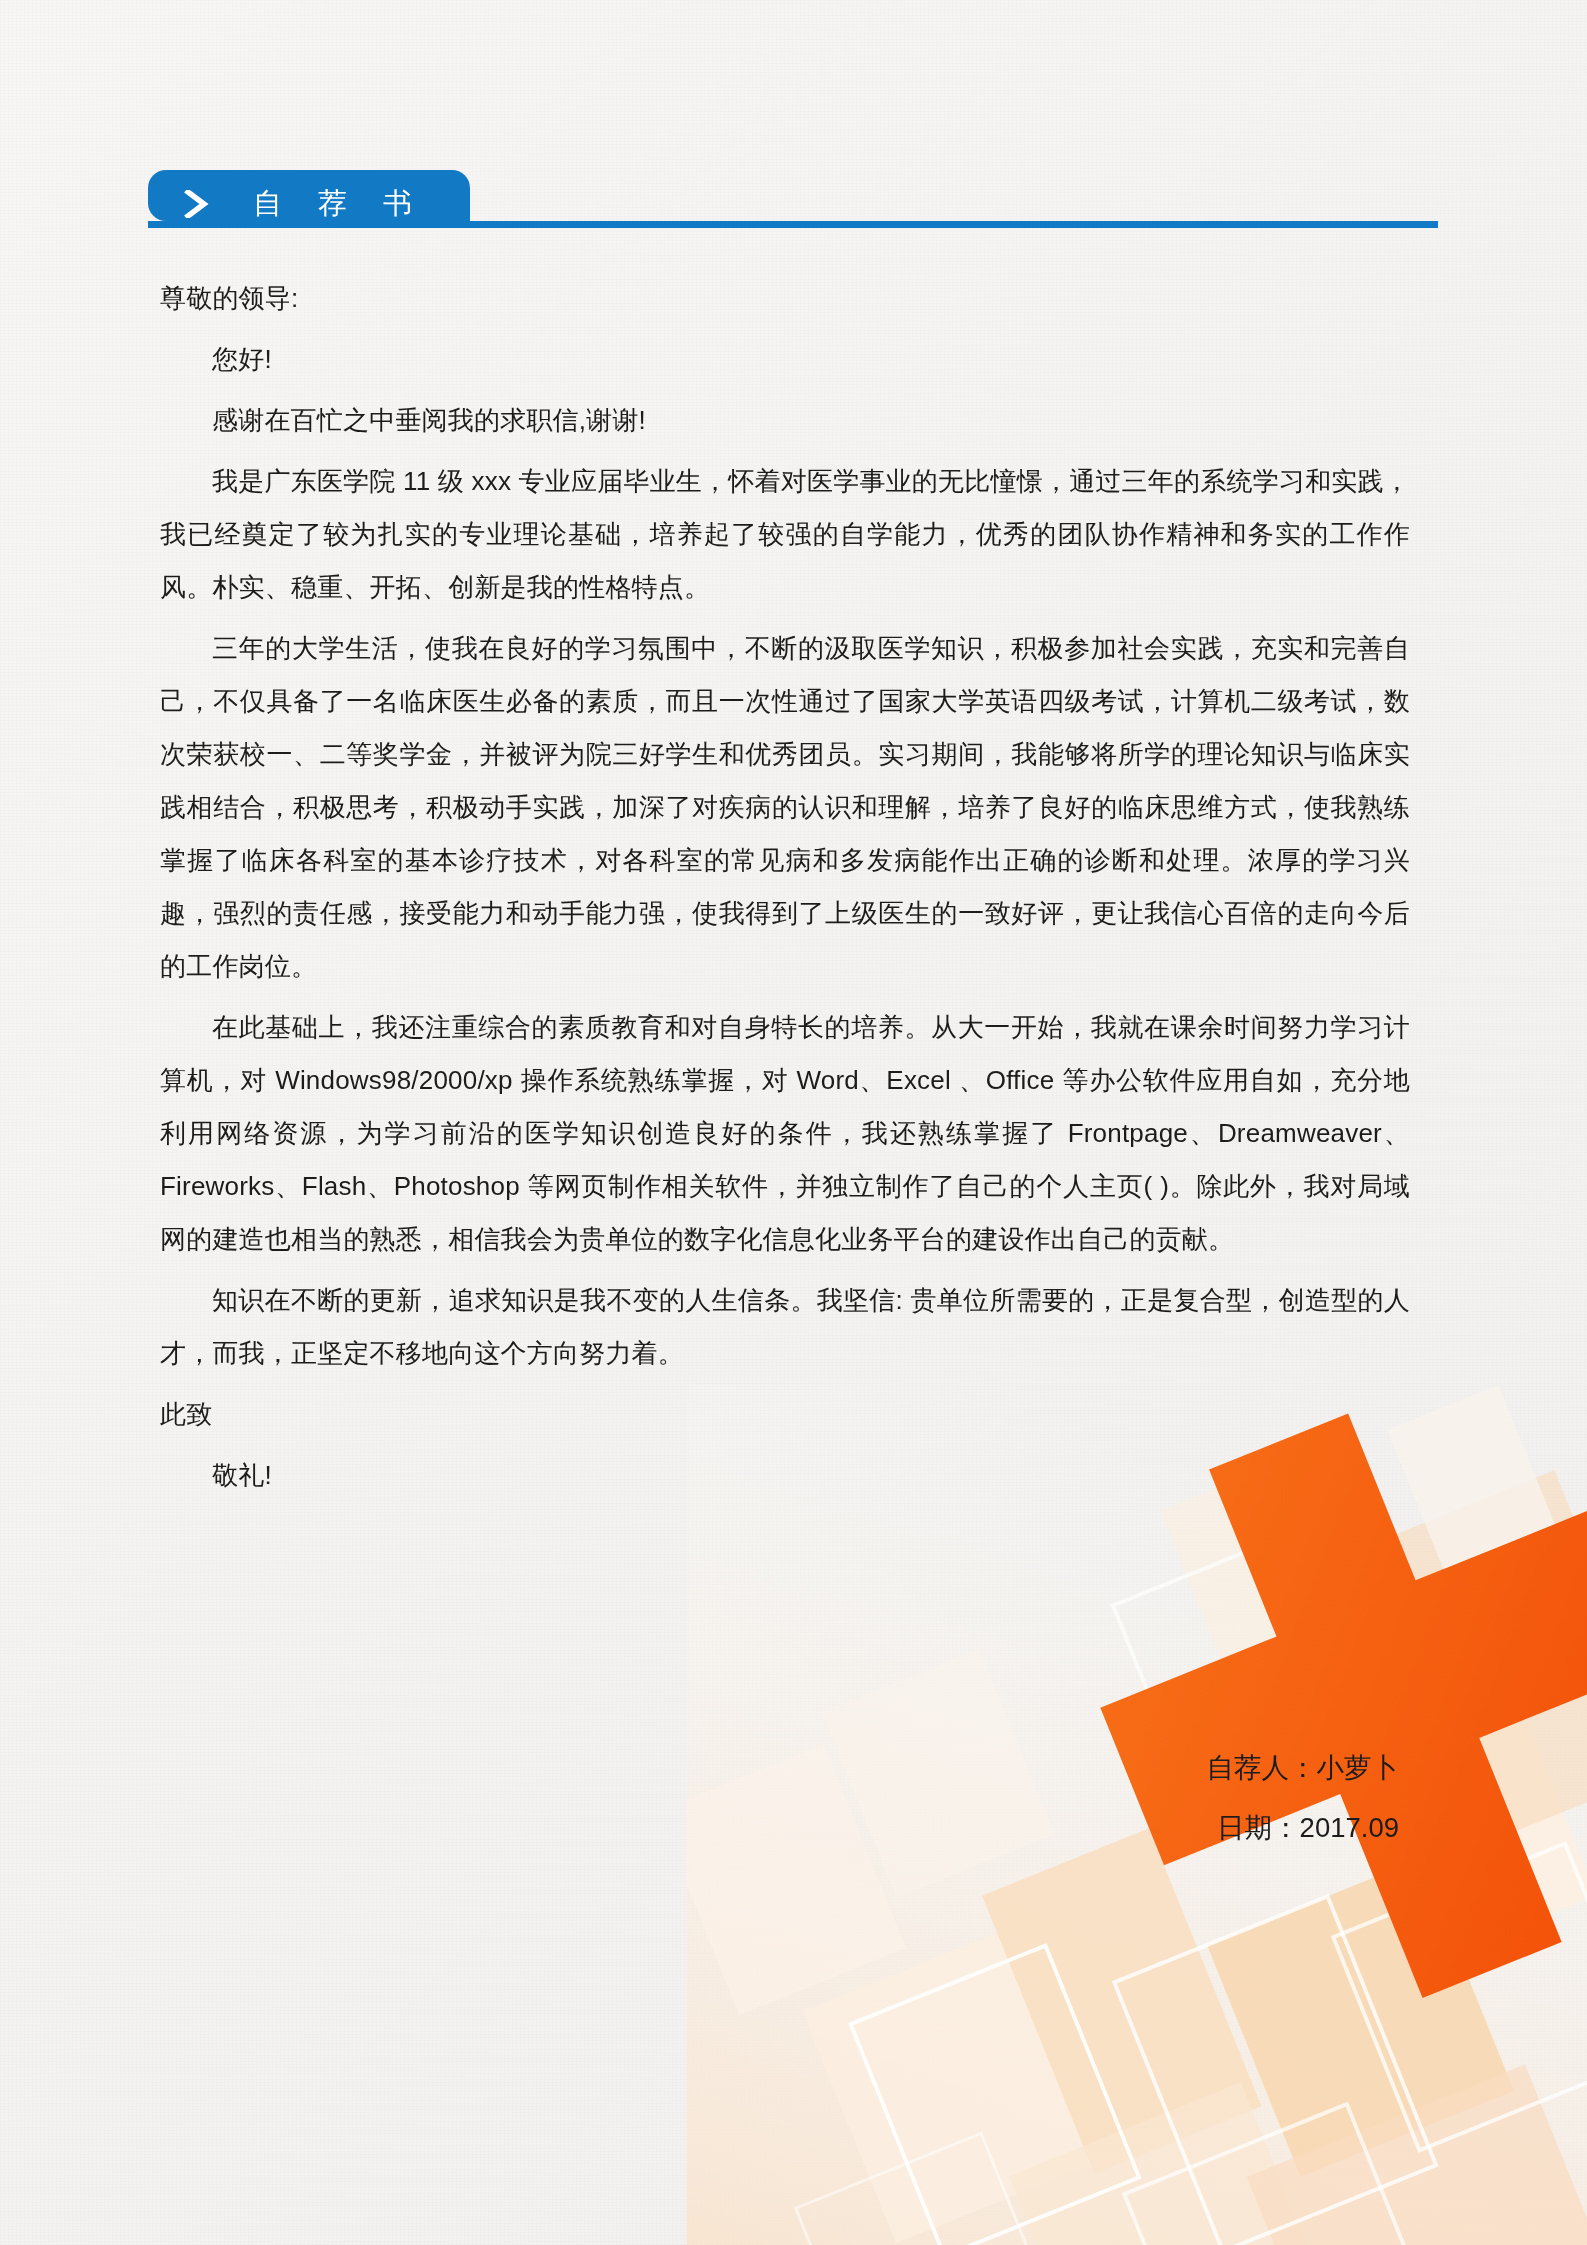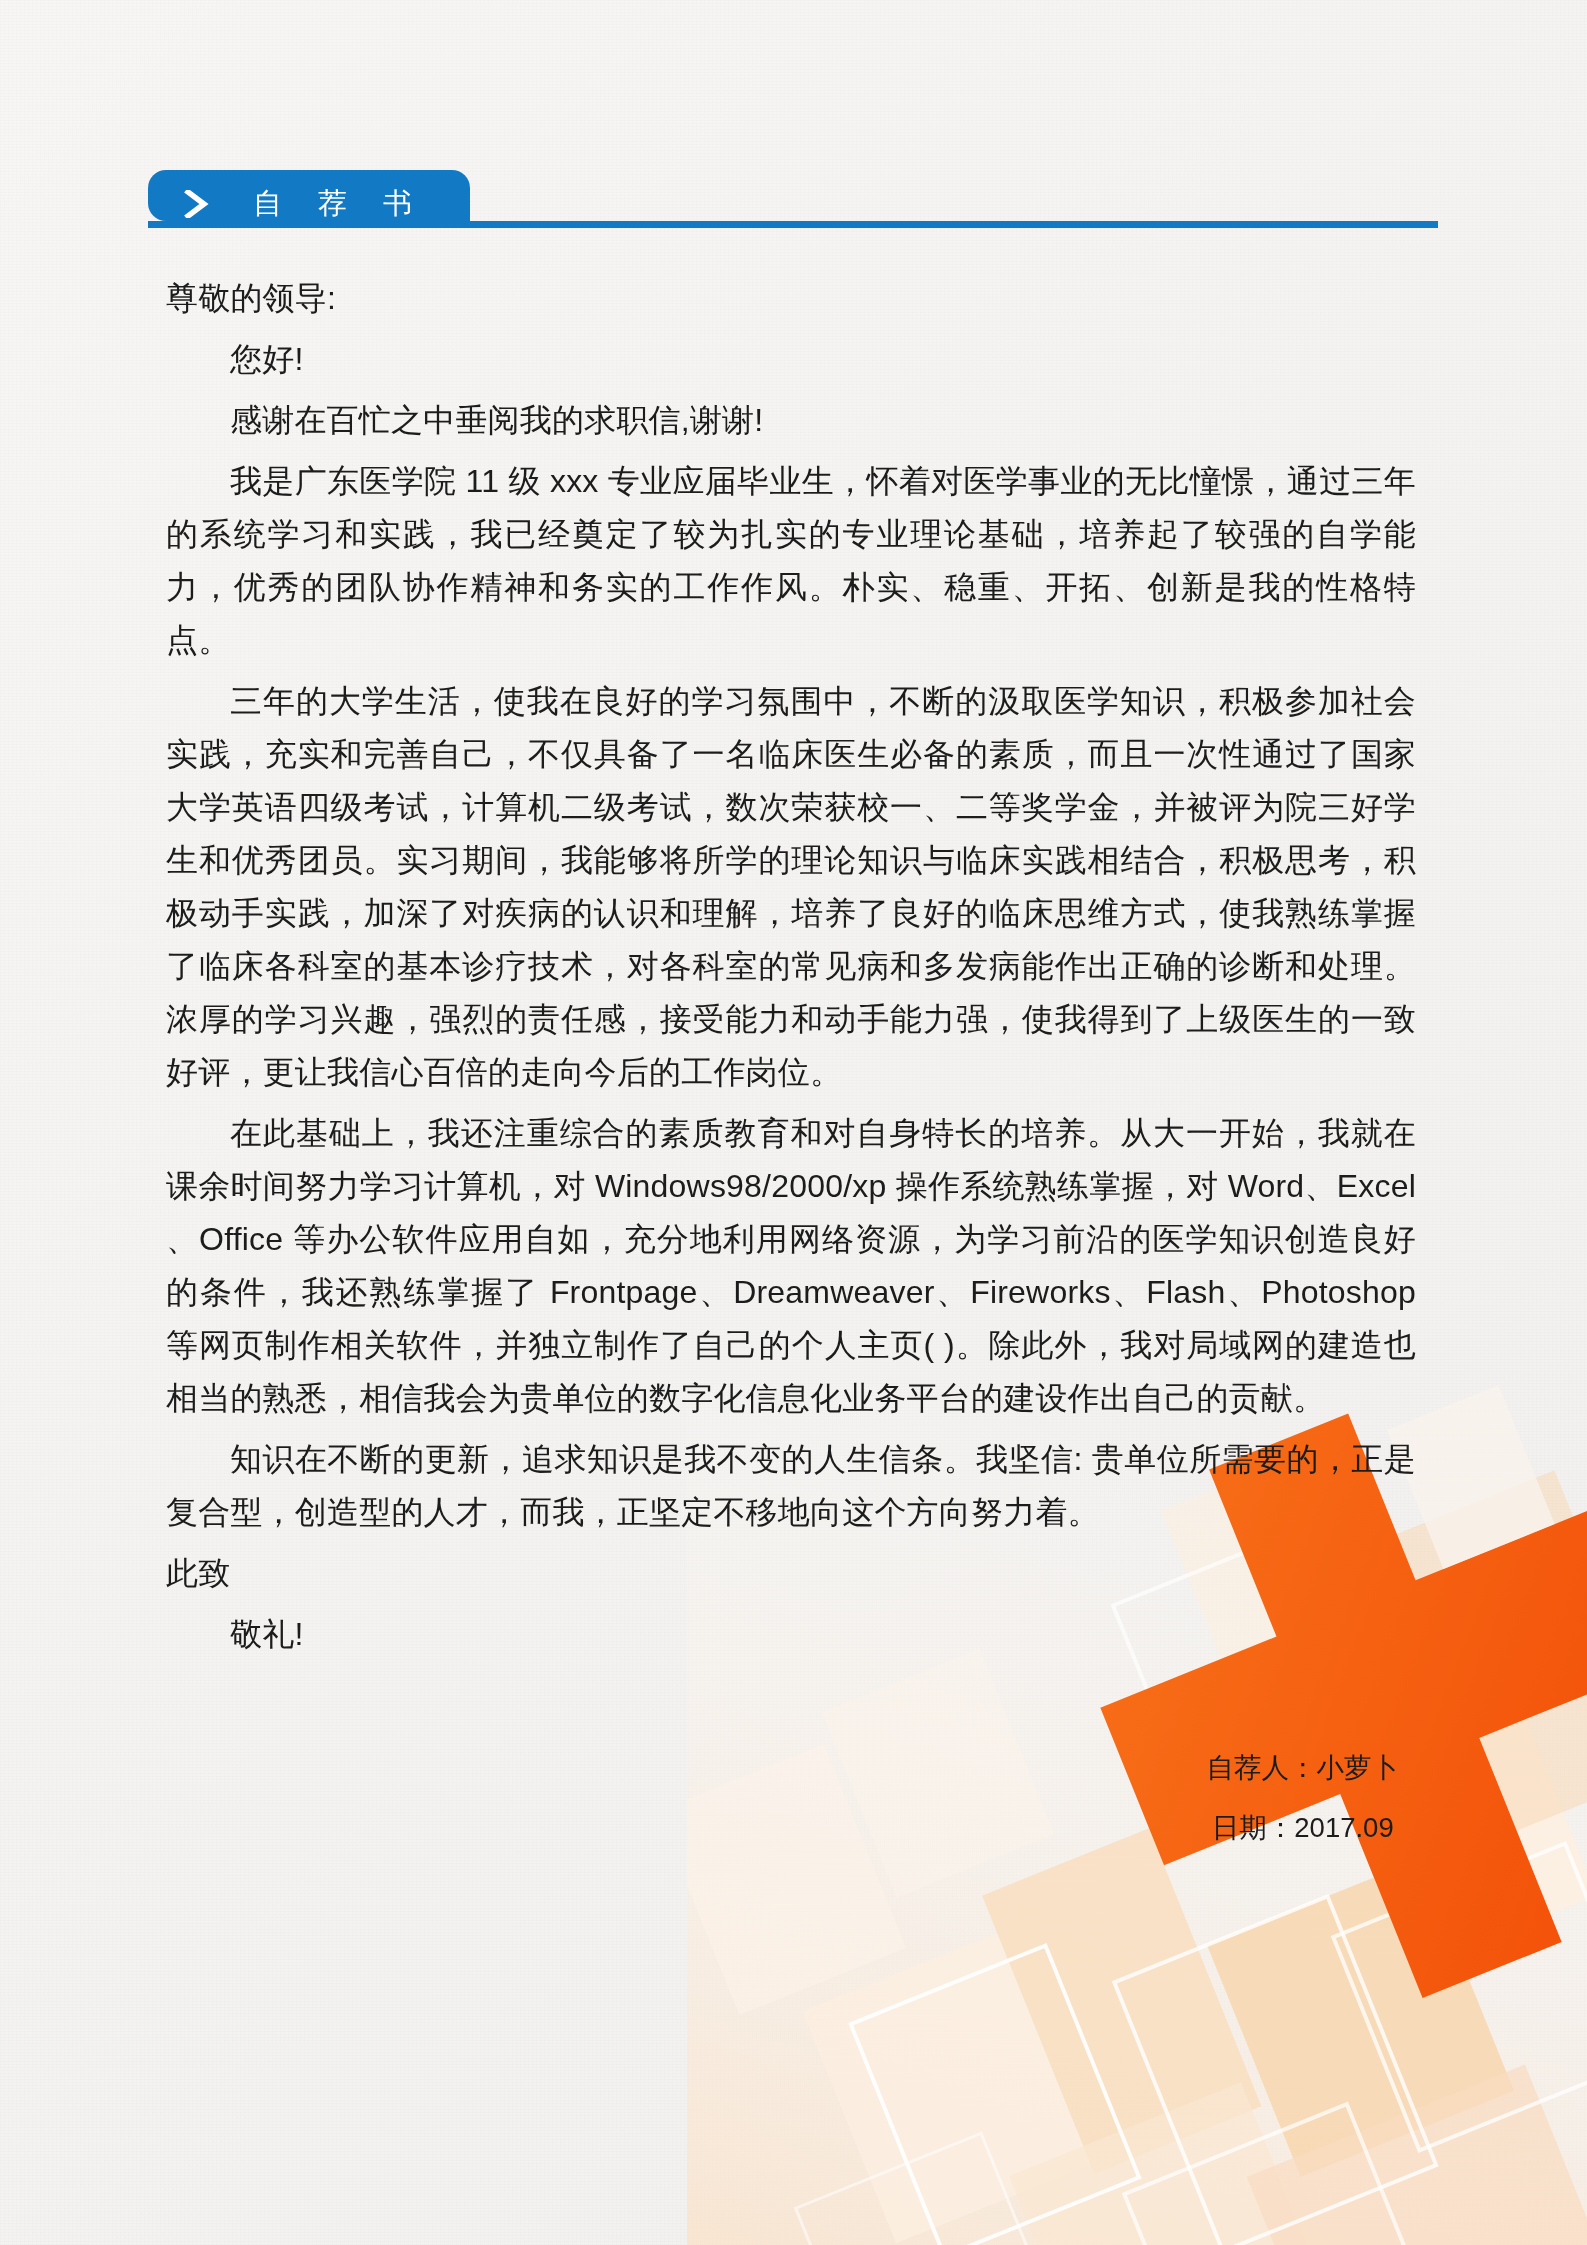--- a/index.html
+++ b/index.html
@@ -88,43 +88,43 @@
     letter-spacing: 14px;
     font-weight: 400;
     white-space: nowrap;
     line-height: 1;
     padding-right: 26px;
   }
 
   
   .letter {
     position: absolute;
-    left: 166px;
+    left: 160px;
     top: 272px;
     width: 1250px;
     color: #1c1c1c;
-    font-size: 32px;
+    font-size: 26px;
     line-height: 53px;
   }
   .letter p {
     margin: 0 0 8px 0;
     text-align: justify;
     text-justify: inter-ideograph;
     letter-spacing: 0.2px;
   }
   .indent { text-indent: 2em; }
   .salutation { margin-bottom: 9px; }
   .closing-line { margin: 0; }
 
   
   .sign {
     position: absolute;
     right: 188px;
     top: 1738px;
-    text-align: center;
+    text-align: right;
     color: #1c1c1c;
     font-size: 27.5px;
     line-height: 60px;
     z-index: 3;
   }
   .sign div { white-space: nowrap; }
 </style>
 </head>
 <body>
 

